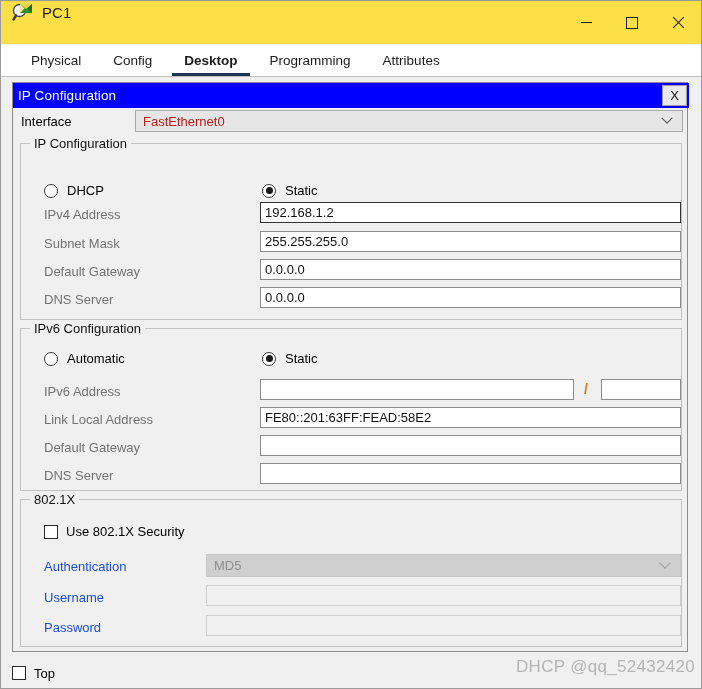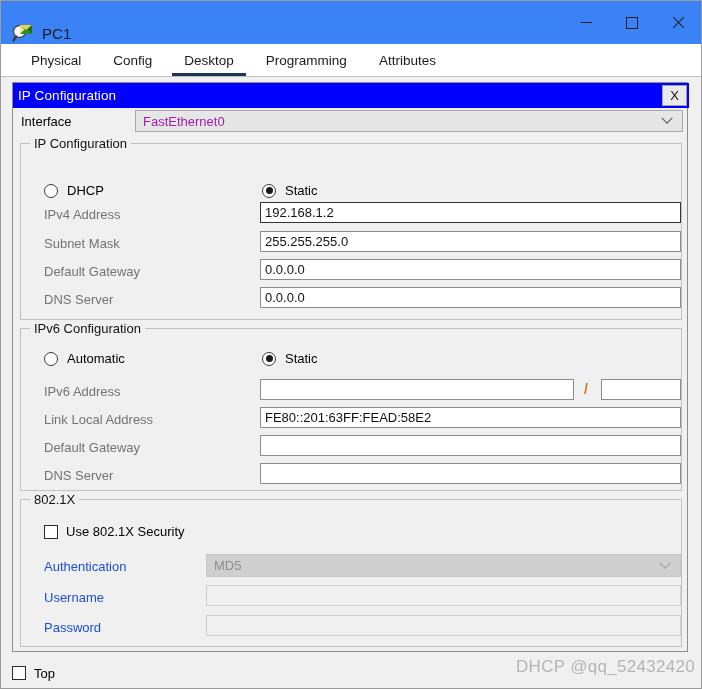--- a/index.html
+++ b/index.html
@@ -26,23 +26,23 @@
     background: #f0f0f0;
     border: 1px solid #9b9b9b;
     box-sizing: border-box;
     display: flex;
     flex-direction: column;
   }
 
   
   .titlebar {
     height: 43px;
-    background: #3b82f6;
-    display: flex;
-    align-items: flex-end;
+    background: #fde047;
+    display: flex;
+    align-items: flex-start;
     flex: none;
     position: relative;
   }
   .title-left {
     display: flex;
     align-items: center;
     padding-left: 11px;
     gap: 8px;
   }
   .app-icon {
@@ -101,20 +101,21 @@
     font-size: 13.5px;
     color: #1b1b1b;
     padding: 0 12px 5px 12px;
     margin-right: 8px;
     cursor: default;
     border-bottom: 3px solid transparent;
     white-space: nowrap;
   }
   .tab.active {
     border-bottom-color: #1c3557;
+    font-weight: bold;
   }
 
   
   .content {
     flex: 1;
     background: #f0f0f0;
     position: relative;
     padding: 0;
   }
   .panel {
@@ -185,21 +186,21 @@
     background: #e6e6e6;
     border: 1px solid #a9a9a9;
     box-sizing: border-box;
     display: flex;
     align-items: center;
     cursor: default;
   }
   .combo-text {
     padding-left: 7px;
     font-size: 13px;
-    color: #a21caf;
+    color: #b91c1c;
     flex: 1;
   }
   .chev {
     width: 20px;
     display: flex;
     align-items: center;
     justify-content: center;
     padding-right: 5px;
   }
   .chev i {

